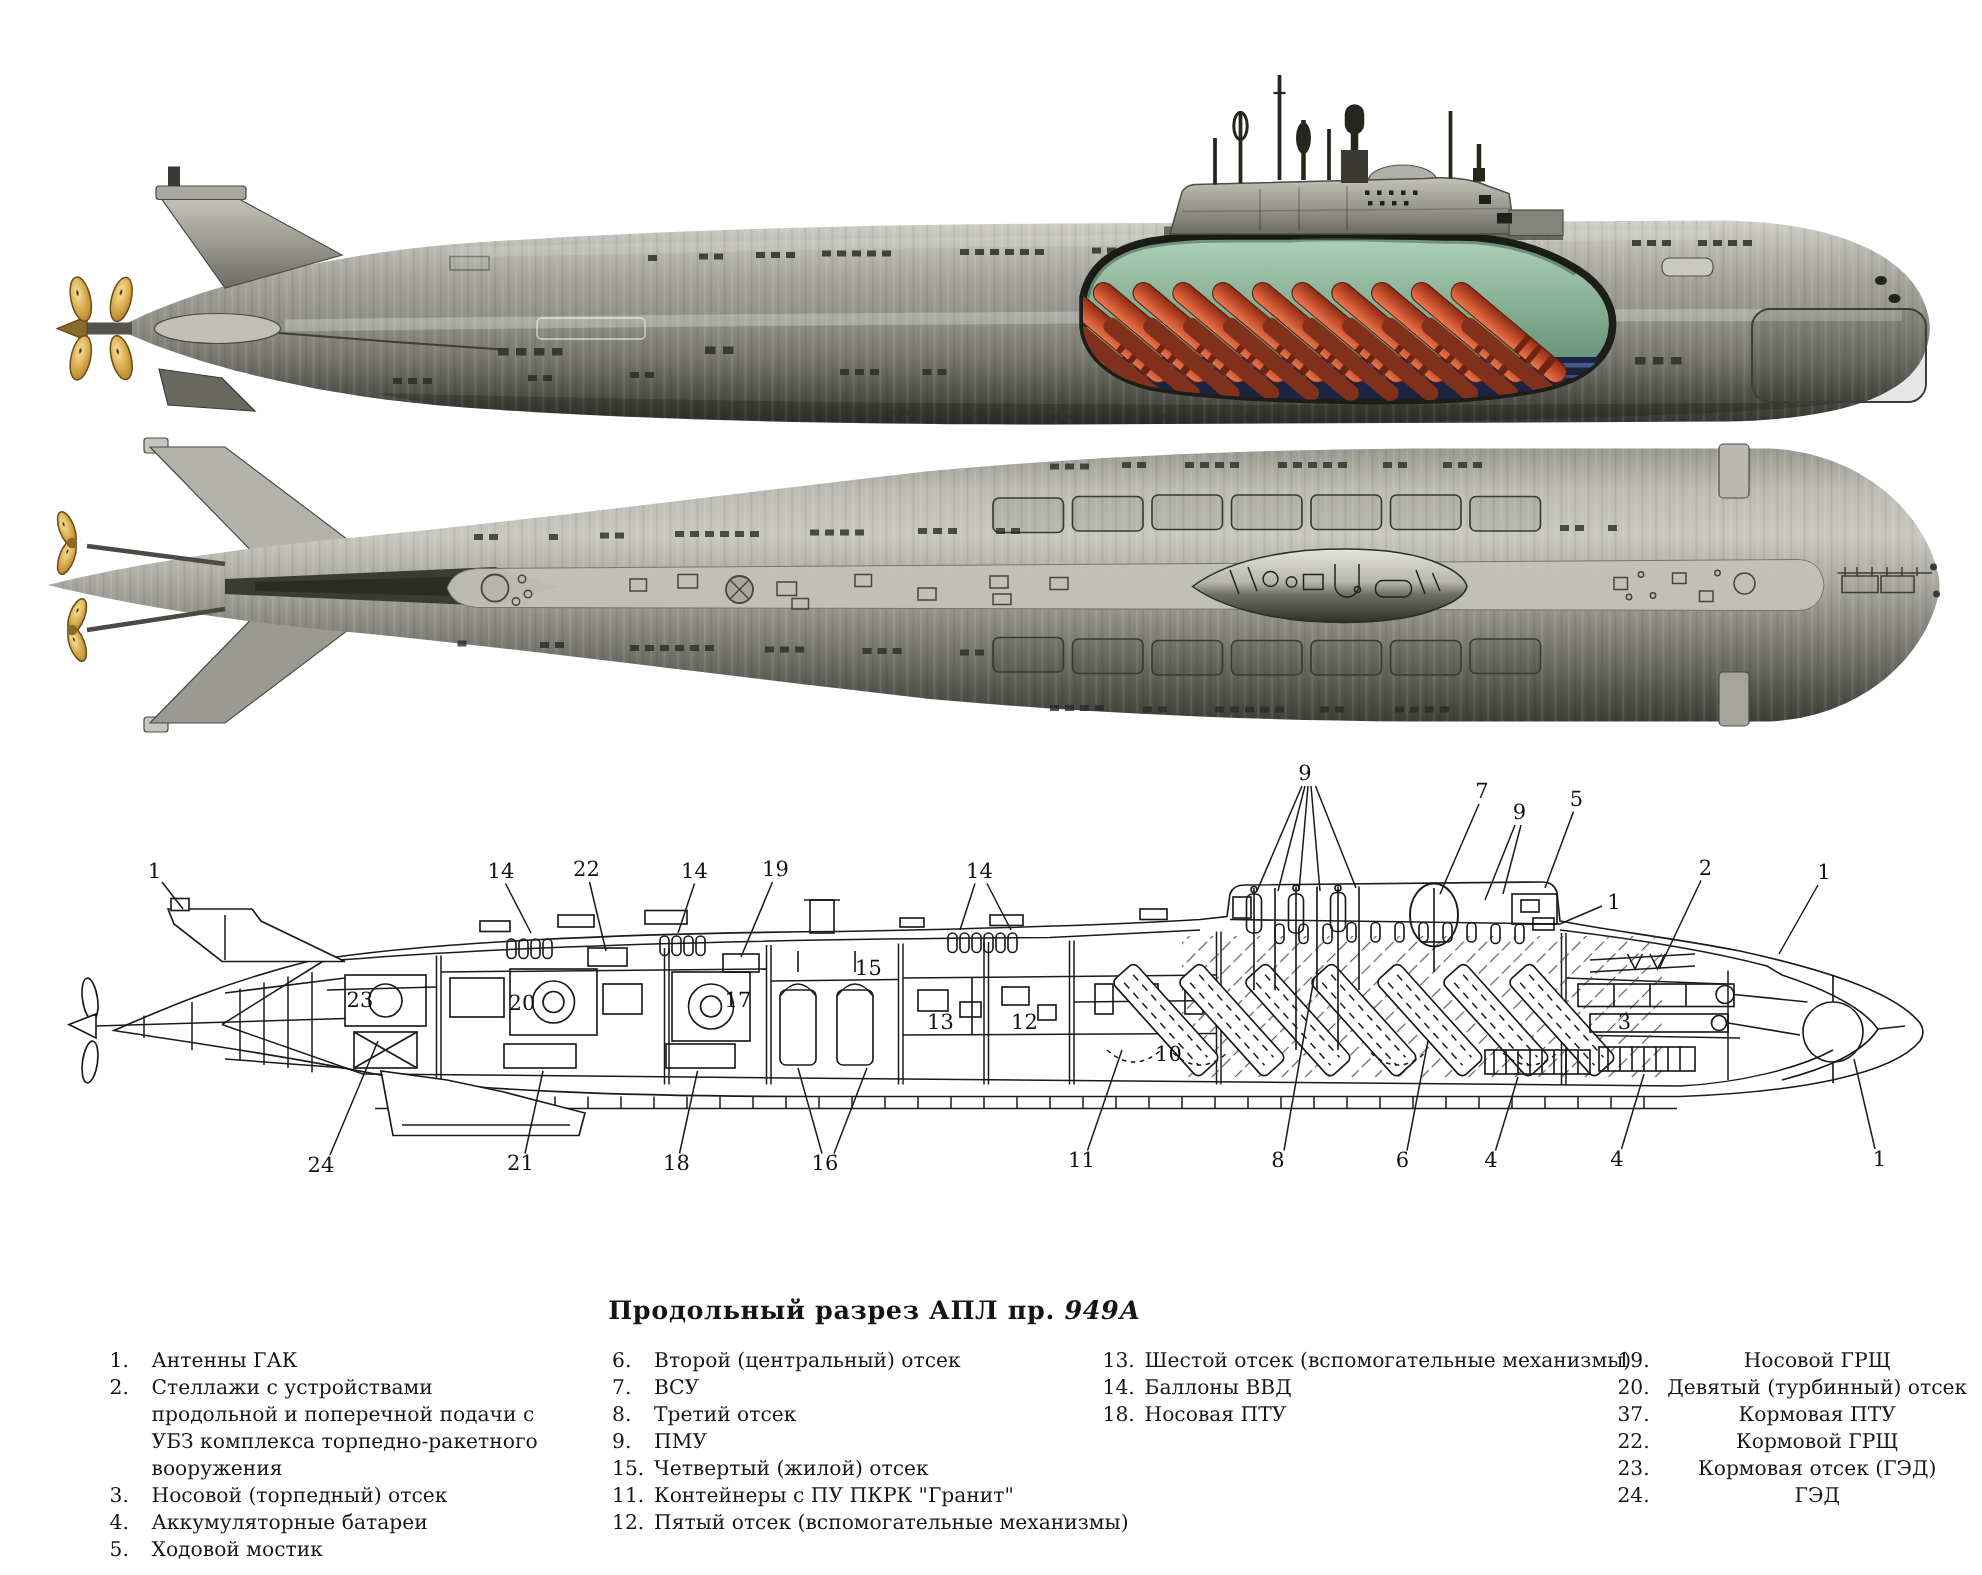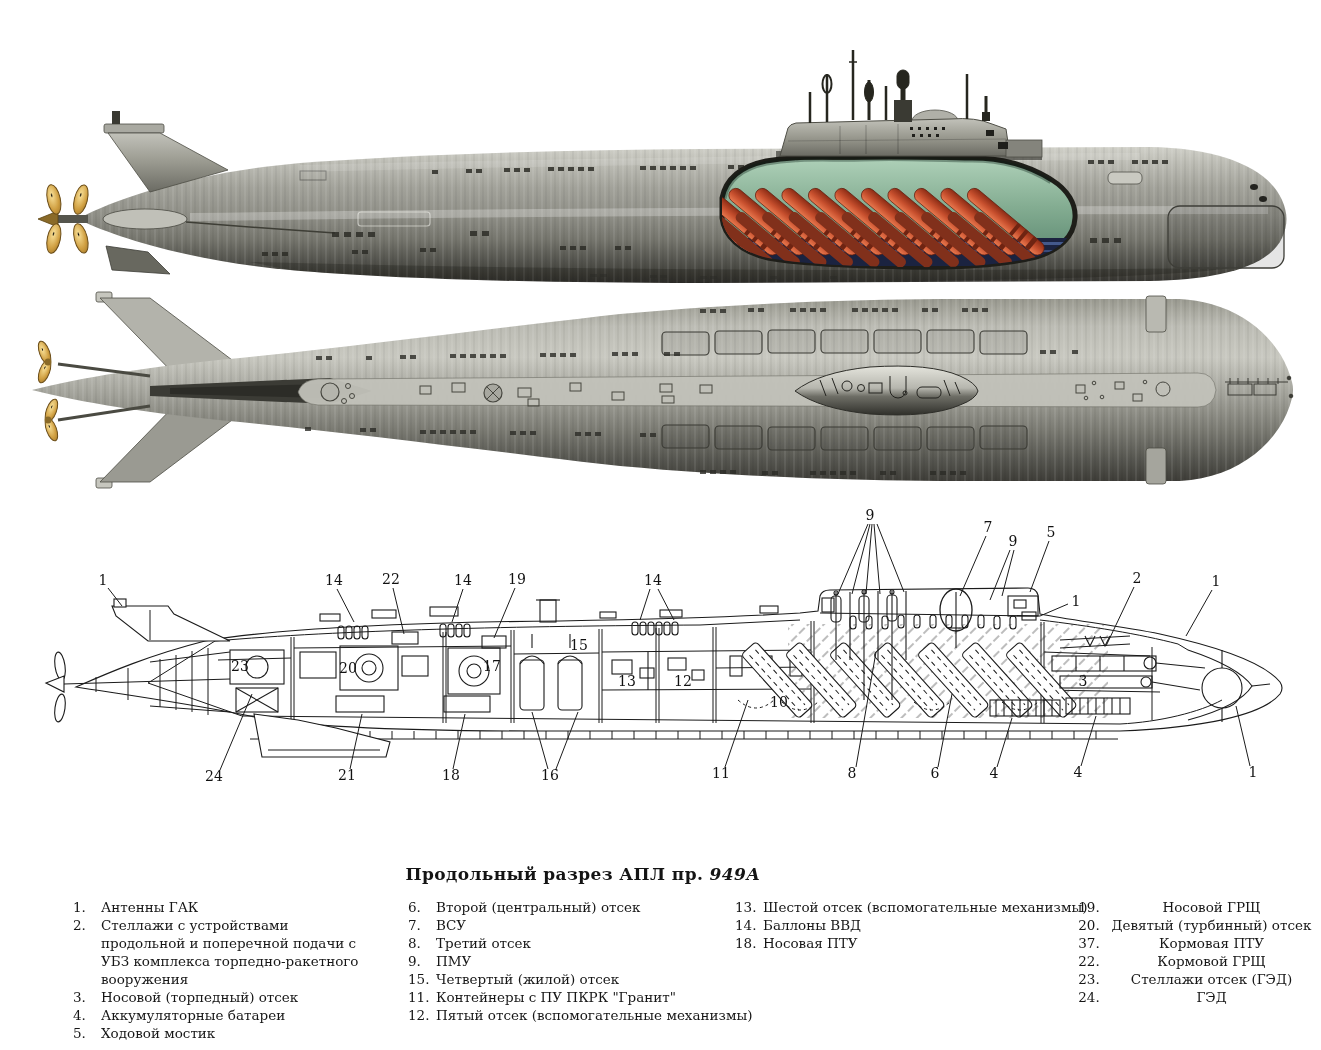--- a/index.html
+++ b/index.html
@@ -979,21 +979,21 @@
     <div class="li">
           <span class="n">37.</span>
           <span class="t">Кормовая ПТУ</span>
         </div>
     <div class="li">
           <span class="n">22.</span>
           <span class="t">Кормовой ГРЩ</span>
         </div>
     <div class="li">
           <span class="n">23.</span>
-          <span class="t">Стеллажи отсек (ГЭД)</span>
+          <span class="t">Кормовая отсек (ГЭД)</span>
         </div>
     <div class="li">
           <span class="n">24.</span>
           <span class="t">ГЭД</span>
         </div>
   </div>
 </div>
 
 </div>
 

